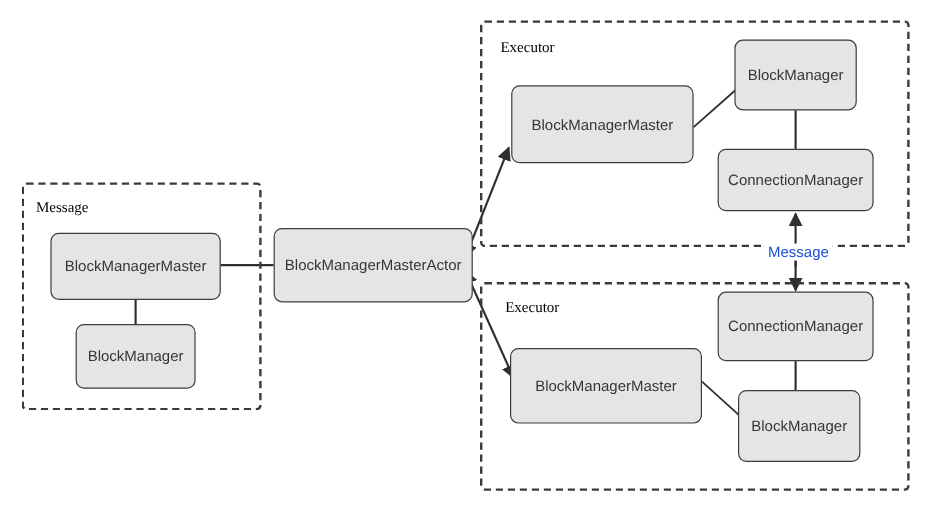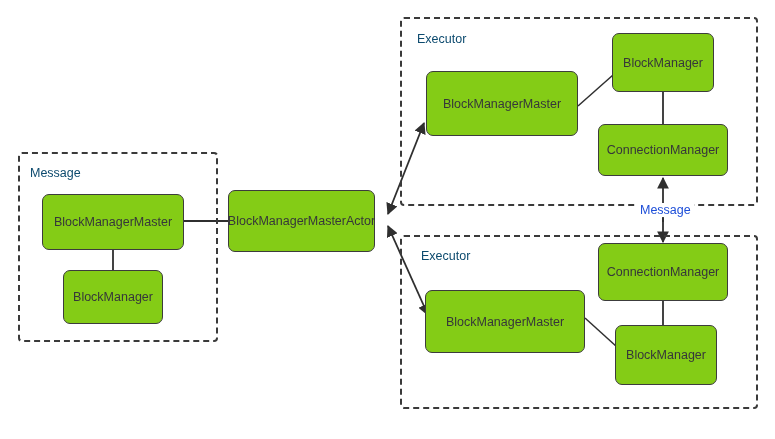--- a/index.html
+++ b/index.html
@@ -26,29 +26,30 @@
   .group {
     position: absolute;
     border: 2px dashed #3a3a3a;
     border-radius: 4px;
     box-sizing: border-box;
     background: transparent;
   }
   .group-label {
     position: absolute;
     font-size: 12.5px;
-    color: #0c4a6e;
+    color: #000000;
     white-space: nowrap;
+    font-family: Liberation Serif, serif;
   }
   .node {
     position: absolute;
     box-sizing: border-box;
     border: 1.6px solid #3c3c3c;
     border-radius: 7px;
-    background: #84cc16;
+    background: #e5e5e5;
     display: flex;
     align-items: center;
     justify-content: center;
     font-size: 12.5px;
     color: #36373a;
     white-space: nowrap;
   }
   .edge-label {
     position: absolute;
     font-size: 12.5px;
@@ -94,21 +95,21 @@
   <div class="group" style="left: 18px; top: 152px; width: 200px; height: 190px;"></div>
   <div class="group" style="left: 400px; top: 17px; width: 358px; height: 189px;"></div>
   <div class="group" style="left: 400px; top: 235px; width: 358px; height: 174px;"></div>
 
   <div class="group-label" style="left: 30px; top: 166px;">Message</div>
   <div class="group-label" style="left: 417px; top: 32px;">Executor</div>
   <div class="group-label" style="left: 421px; top: 249px;">Executor</div>
 
   <div class="node" style="left: 42px; top: 194px; width: 142px; height: 56px;">BlockManagerMaster</div>
   <div class="node" style="left: 63px; top: 270px; width: 100px; height: 54px;">BlockManager</div>
-  <div class="node" style="left: 228px; top: 190px; width: 147px; height: 62px;">BlockManagerMasterActor</div>
+  <div class="node" style="left: 228px; top: 190px; width: 166px; height: 62px;">BlockManagerMasterActor</div>
   <div class="node" style="left: 426px; top: 71px; width: 152px; height: 65px;">BlockManagerMaster</div>
   <div class="node" style="left: 612px; top: 33px; width: 102px; height: 59px;">BlockManager</div>
   <div class="node" style="left: 598px; top: 124px; width: 130px; height: 52px;">ConnectionManager</div>
   <div class="node" style="left: 425px; top: 290px; width: 160px; height: 63px;">BlockManagerMaster</div>
   <div class="node" style="left: 598px; top: 243px; width: 130px; height: 58px;">ConnectionManager</div>
   <div class="node" style="left: 615px; top: 325px; width: 102px; height: 60px;">BlockManager</div>
 
   <div class="edge-label" style="left: 637px; top: 203px;">Message</div>
 
 </div>

